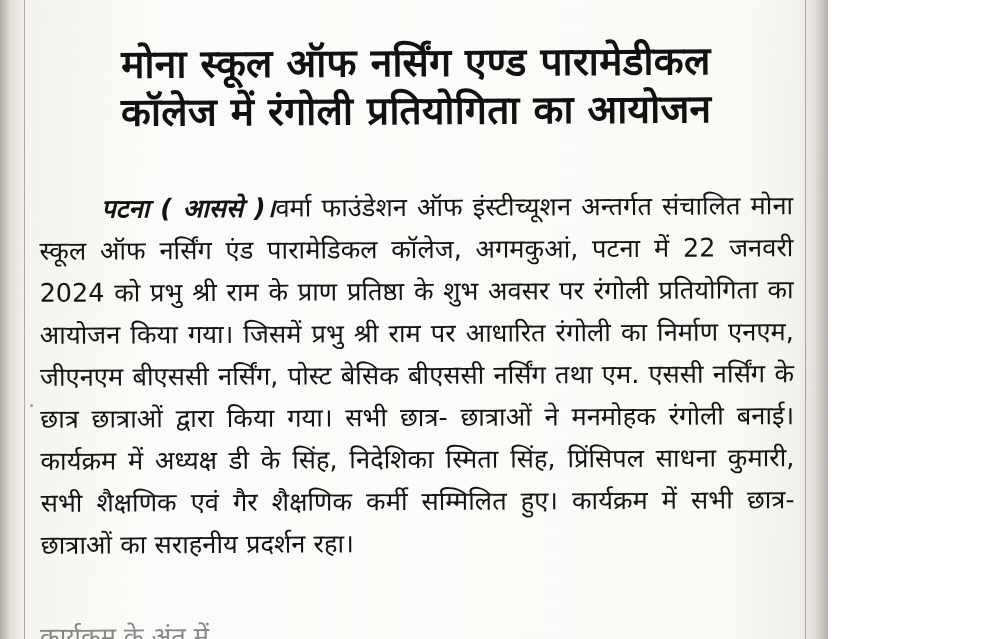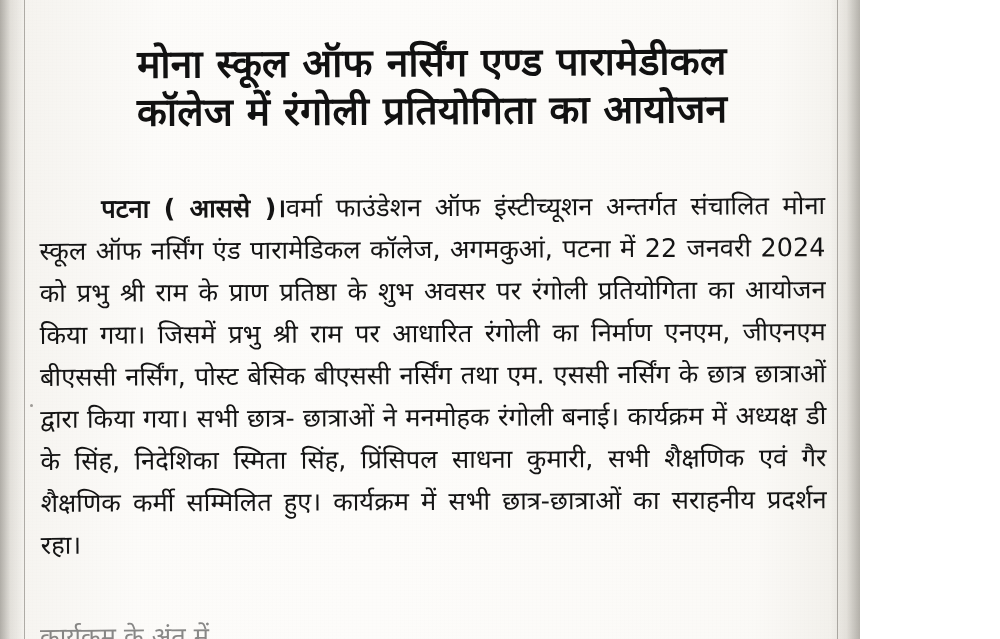--- a/index.html
+++ b/index.html
@@ -16,21 +16,20 @@
 
   
   #clipping {
     position: relative;
     width: 828px;
     height: 639px;
     background:
       linear-gradient(92deg, rgba(236,233,226,0.55) 0%, rgba(250,249,246,0.25) 18%, rgba(255,255,255,0.0) 45%, rgba(247,245,240,0.35) 88%, rgba(230,227,219,0.6) 100%),
       #fdfcfa;
     overflow: hidden;
-    padding-left: 32px;
   }
 
   
   #grain {
     position: absolute;
     inset: 0;
     pointer-events: none;
     opacity: 0.35;
     background-image:
       repeating-linear-gradient(0deg, rgba(0,0,0,0.016) 0px, rgba(0,0,0,0.016) 1px, rgba(255,255,255,0) 1px, rgba(255,255,255,0) 3px),
@@ -101,20 +100,21 @@
     font-weight: 500;
     text-align: justify;
     transform: rotate(-0.28deg);
   }
   #body-text .para {
     margin: 0;
     text-indent: 62px;
   }
   #body-text .dateline {
     font-weight: 700;
+    font-style: italic;
   }
 
   
   #bottom-cut {
     position: absolute;
     left: 40px;
     right: 34px;
     bottom: -6px;
     height: 30px;
     overflow: hidden;

